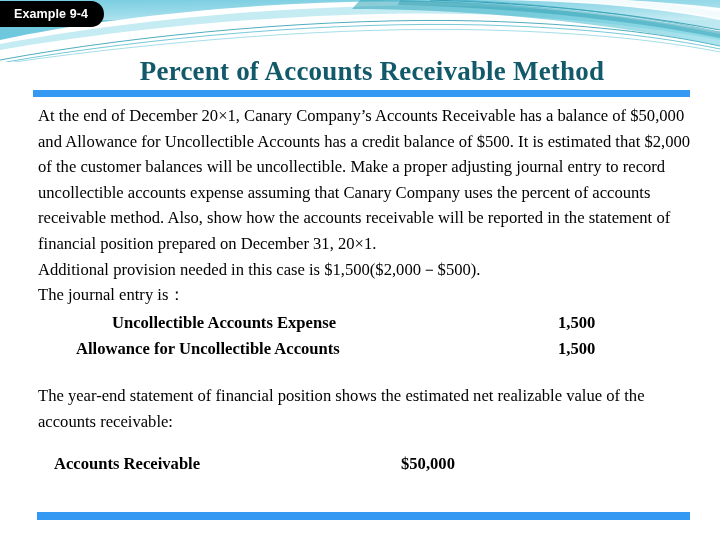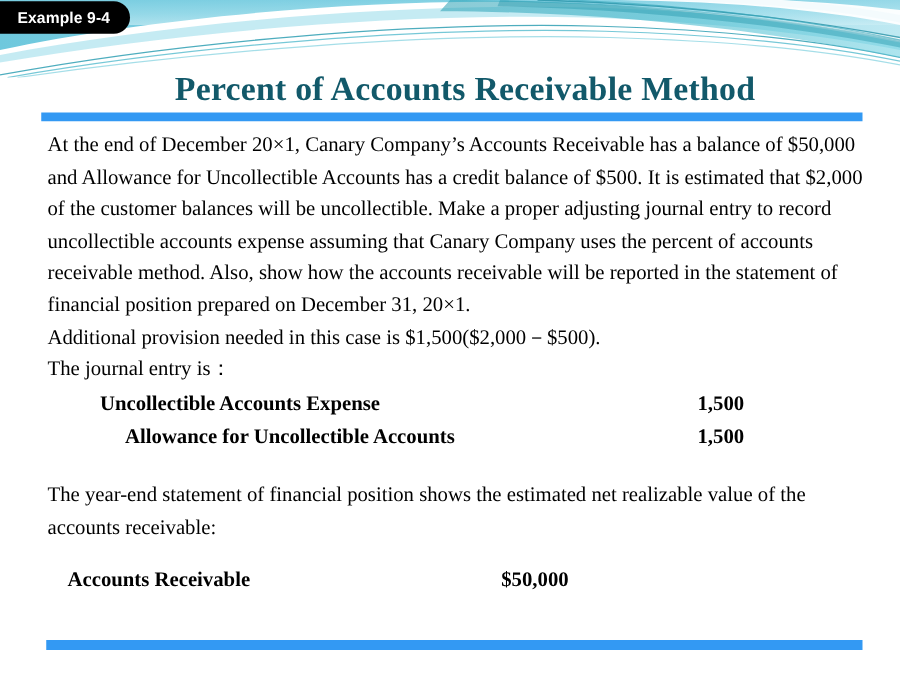--- a/index.html
+++ b/index.html
@@ -123,23 +123,23 @@
     font-weight: bold;
     color: #000000;
   }
   .entry-row .entry-label {
     white-space: nowrap;
   }
   .entry-row .entry-amount {
     white-space: nowrap;
     margin-left: 16px;
   }
-  .entry-row.debit .entry-label { margin-left: 78px; }
+  .entry-row.debit .entry-label { margin-left: 110px; }
   .entry-row.debit .entry-amount { position: absolute; left: 540px; }
-  .entry-row.credit .entry-label { margin-left: 98px; text-align: right; }
+  .entry-row.credit .entry-label { margin-left: 74px; text-align: right; }
   .entry-row.credit .entry-amount { position: absolute; left: 540px; }
   .entry-row { position: relative; }
 
   .gap-block {
     height: 22px;
   }
 
   
   .statement-list {
     margin: 16px;

